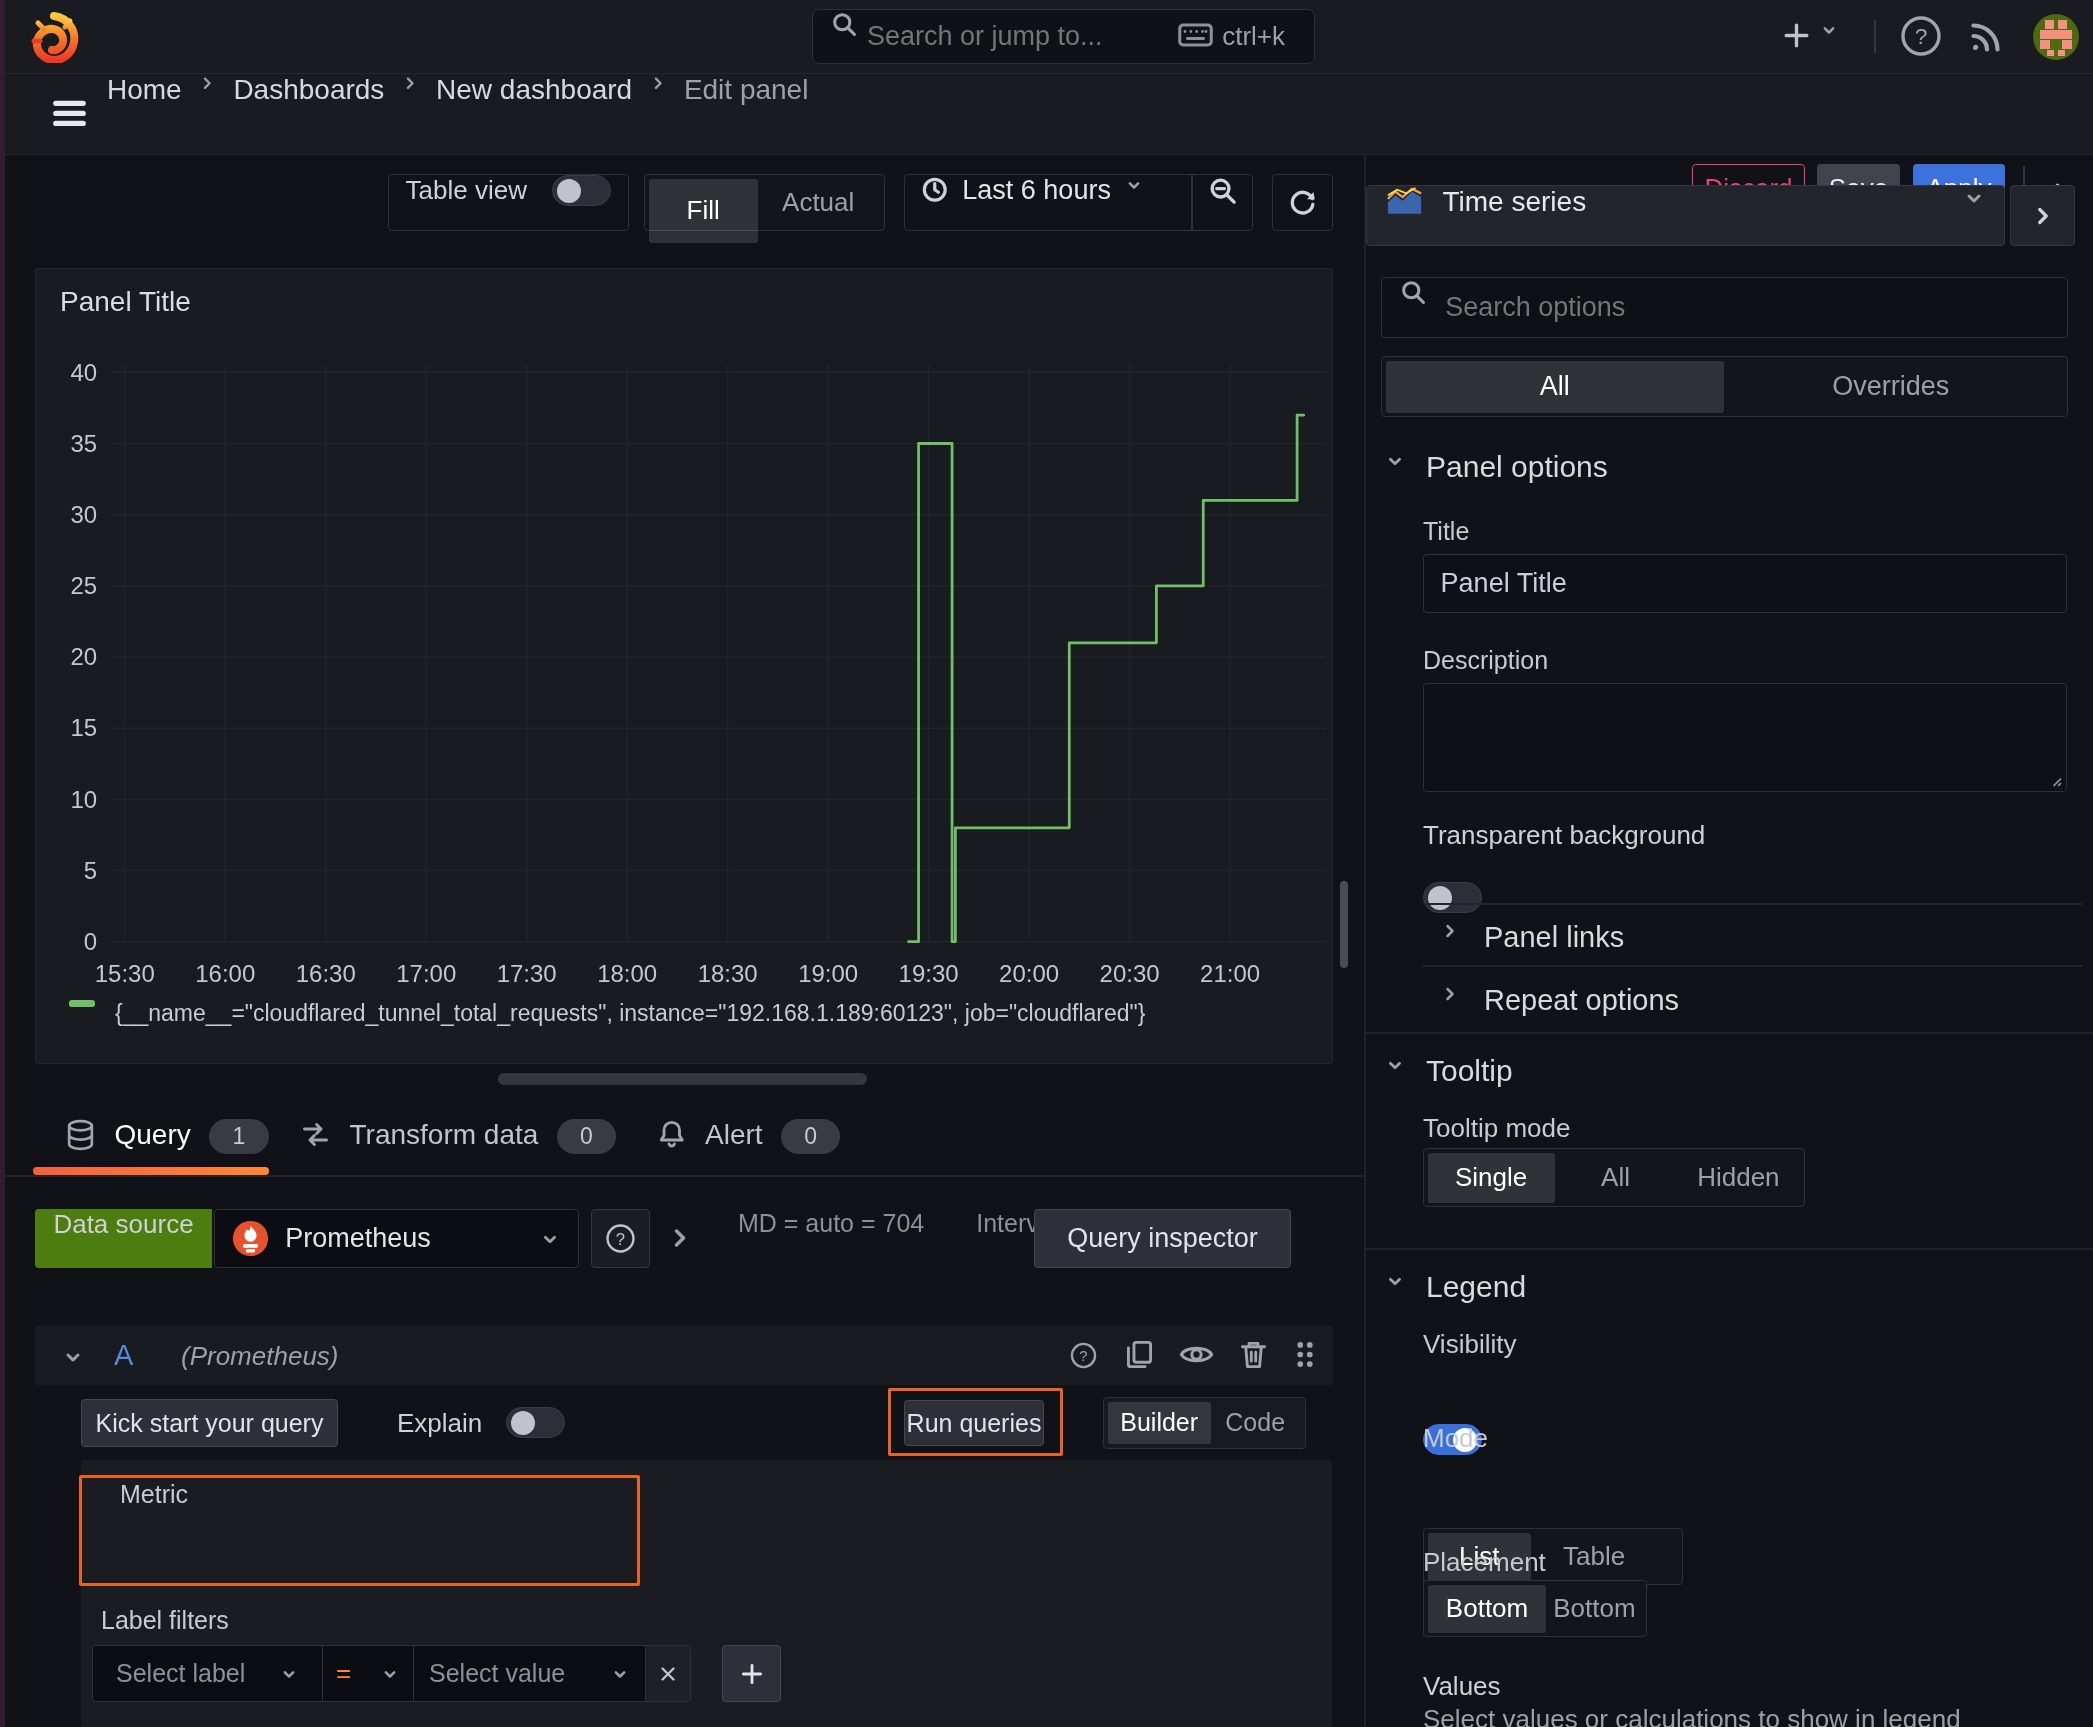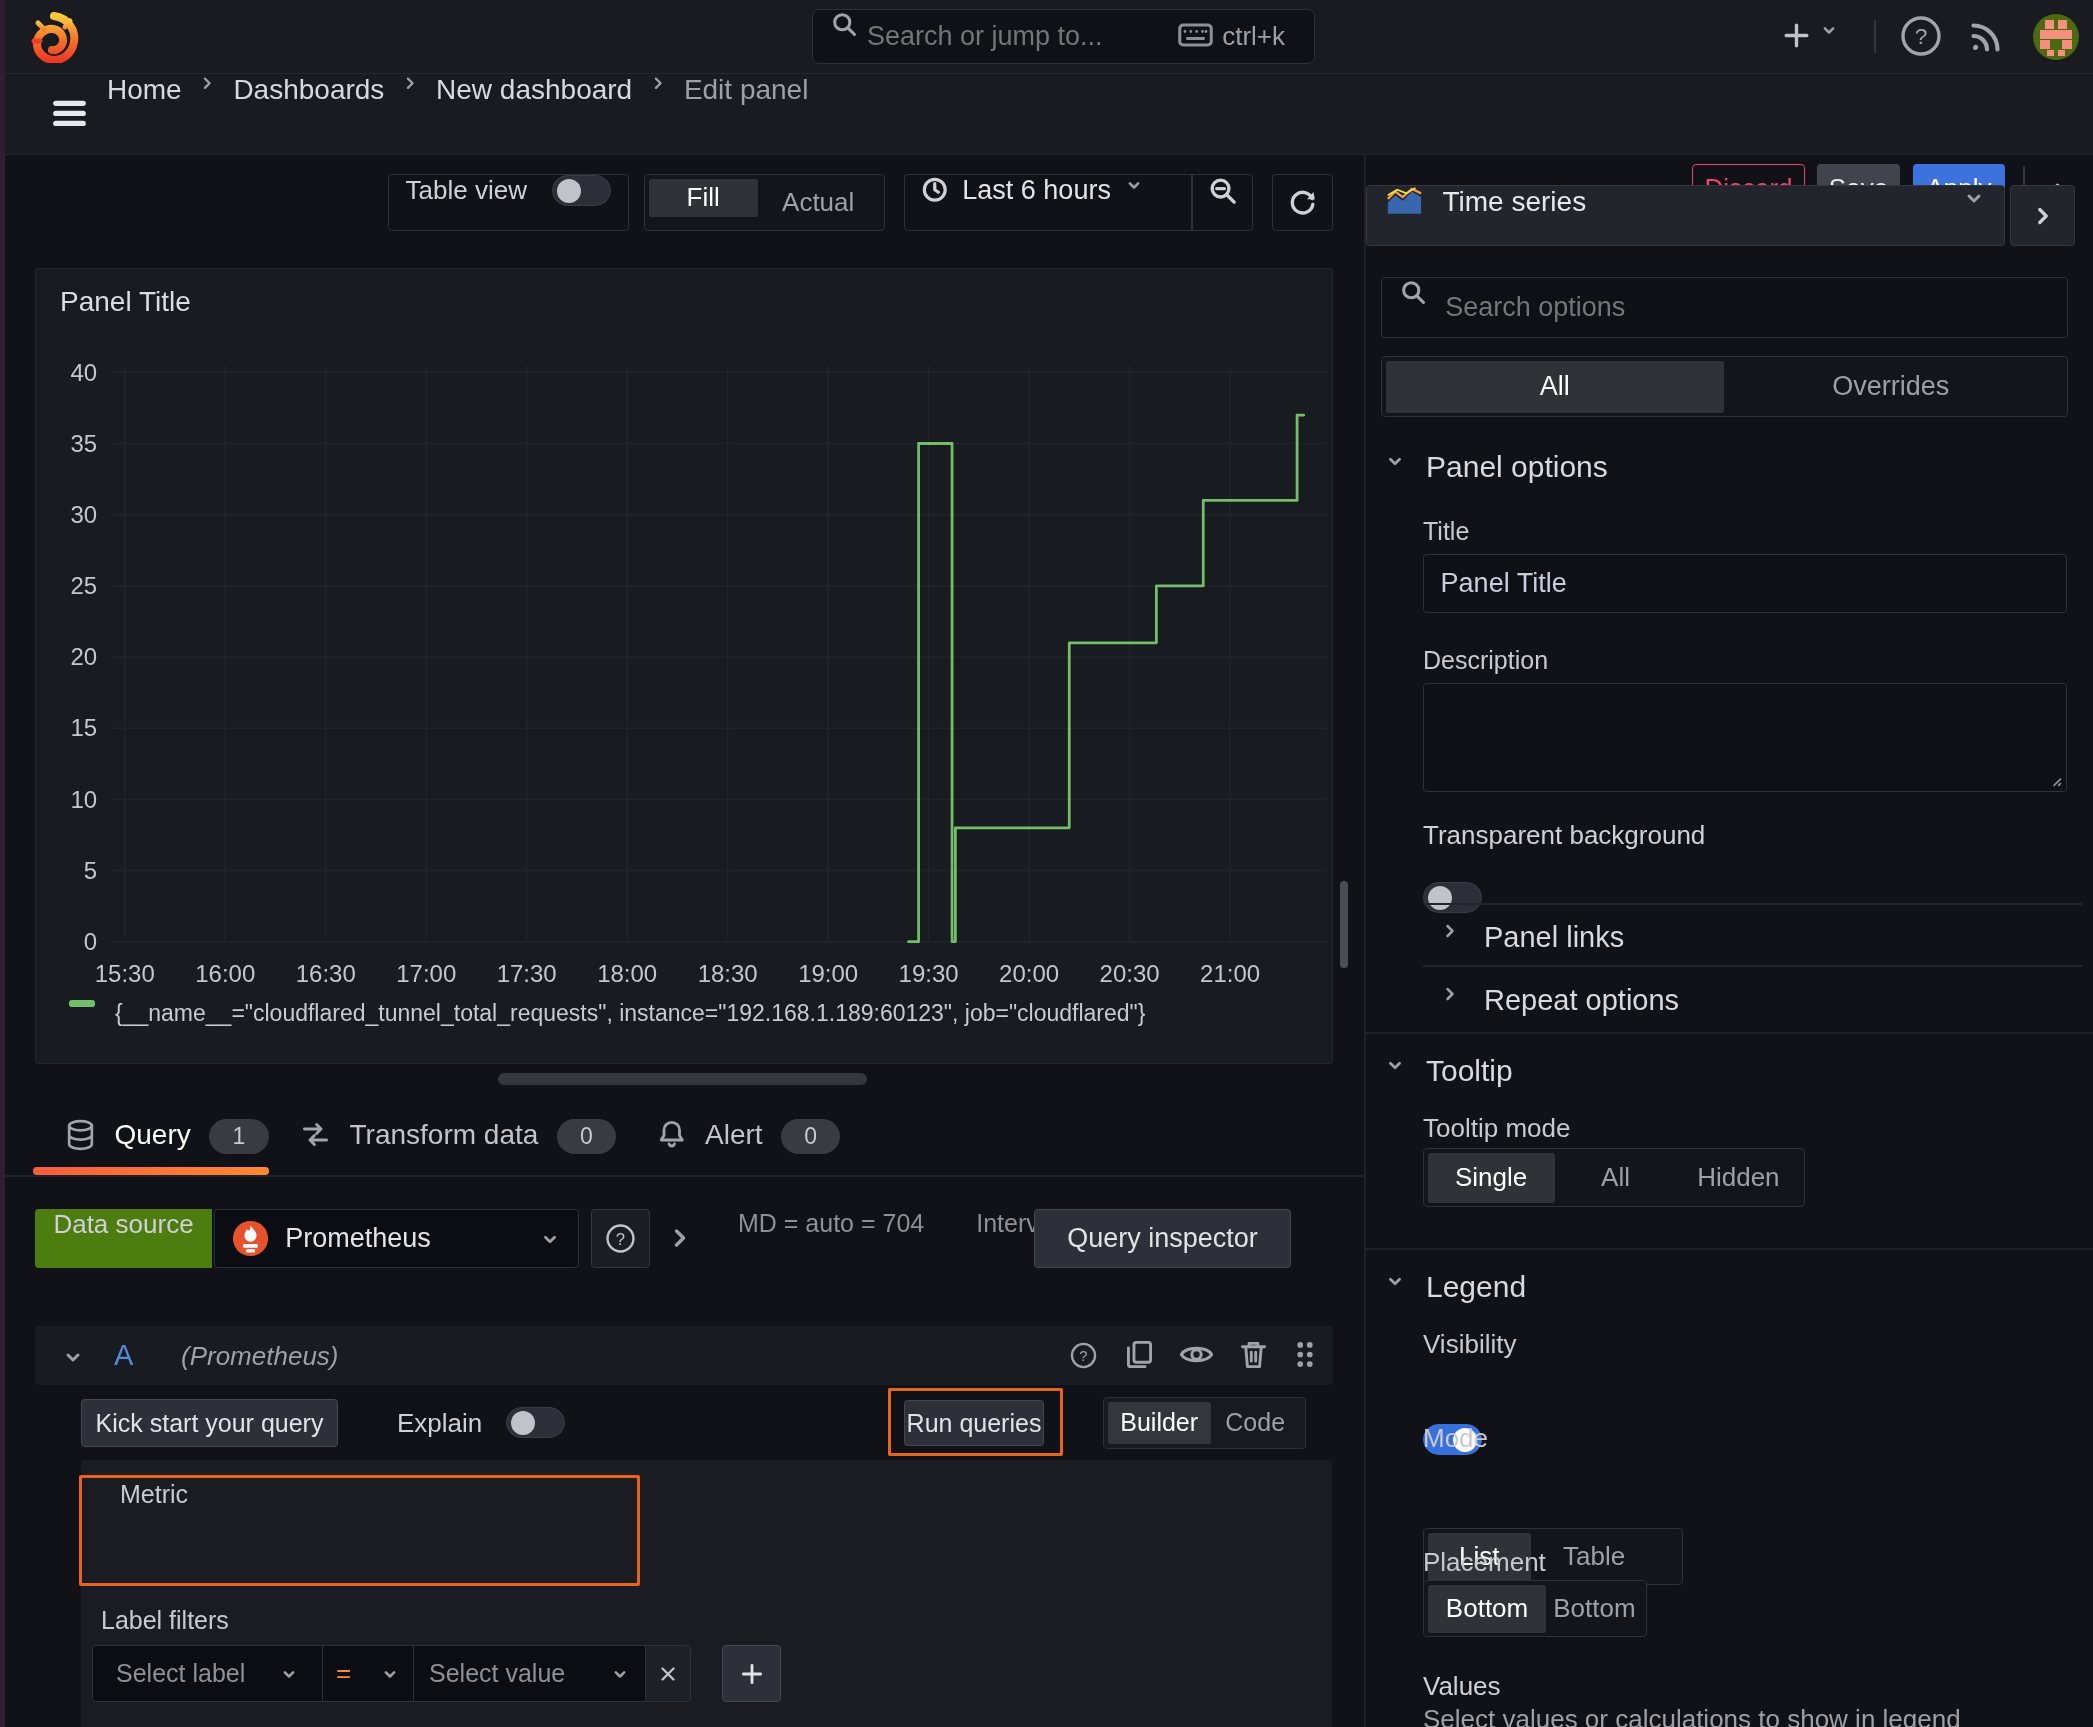--- a/index.html
+++ b/index.html
@@ -151,21 +151,21 @@
     </div>
   </div>
 
   <div class="abs row" style="left:388px;top:174px;width:241px;height:57px;border:0.9px solid #2e3138;border-radius:3.7px;padding:0 16.6px;justify-content:space-between;">
     <span style="font-size:26px;color:#d0d1d7;">Table view</span>
     <div class="toggle">
         <div class="knob"></div>
       </div>
   </div>
   <div class="abs segwrap" style="left:644px;top:174px;width:241px;height:57px;">
-    <div class="seg sel" style="width:109px;height:38px;">Fill</div>
+    <div class="seg sel" style="width:109px;height:64px;">Fill</div>
     <div class="seg" style="width:121px;height:48px;">Actual</div>
   </div>
   <div class="abs row" style="left:904px;top:174px;width:349px;height:57px;border:0.9px solid #2e3138;border-radius:3.7px;">
     <div class="row" style="padding:0 14.8px;gap:13px;height:100%;flex:1;">
       <svg width="29.5" height="29.5" viewBox="0 0 24 24" class="ico" style="stroke:#d0d1d7;">
         <circle cx="12" cy="12" r="8.5"></circle>
           <path d="M12 7 v5 l3 2"></path>
       </svg>
       <span style="font-size:27px;color:#e4e5ea;">Last 6 hours</span>
       <svg class="chev" width="20" height="20" viewBox="0 0 24 24">

